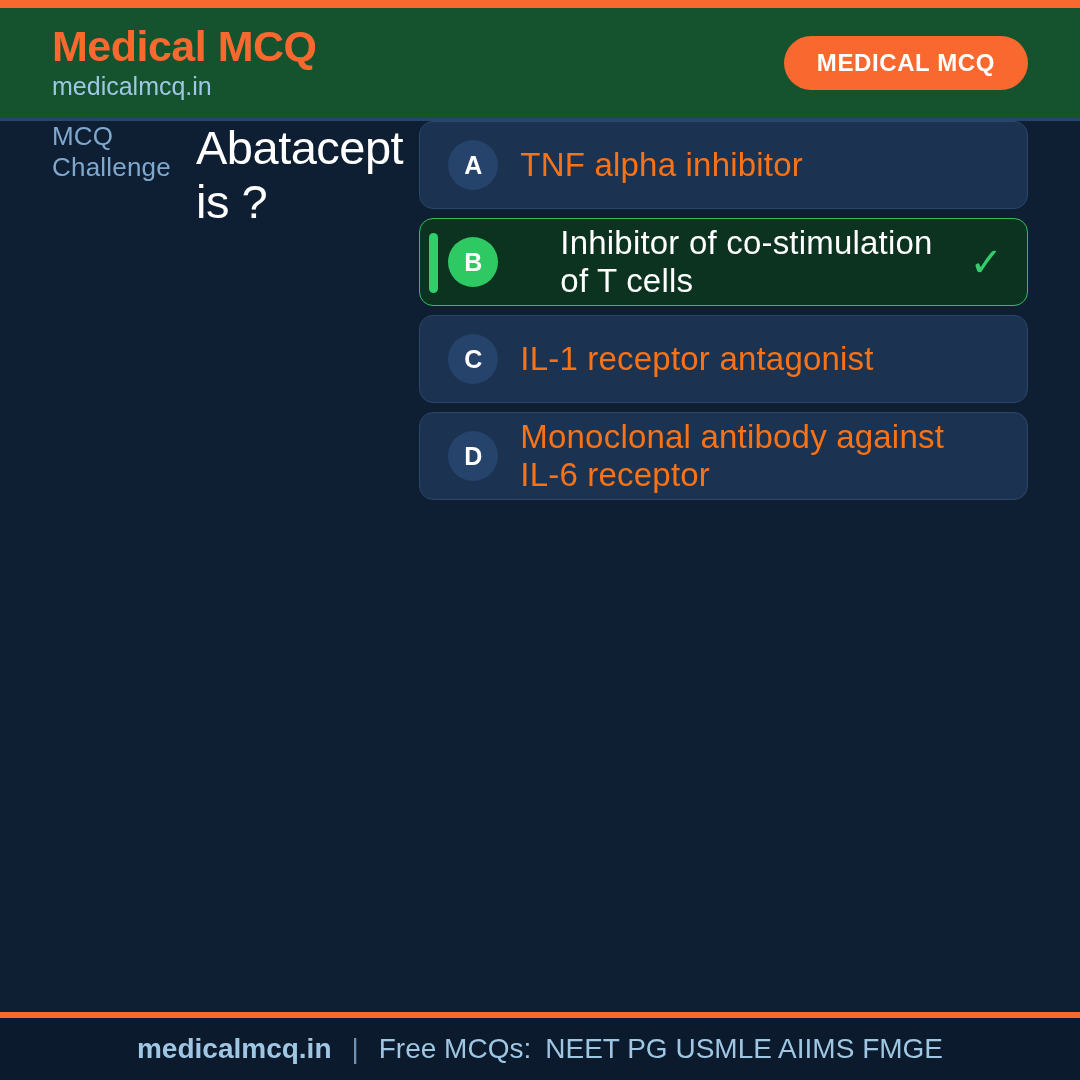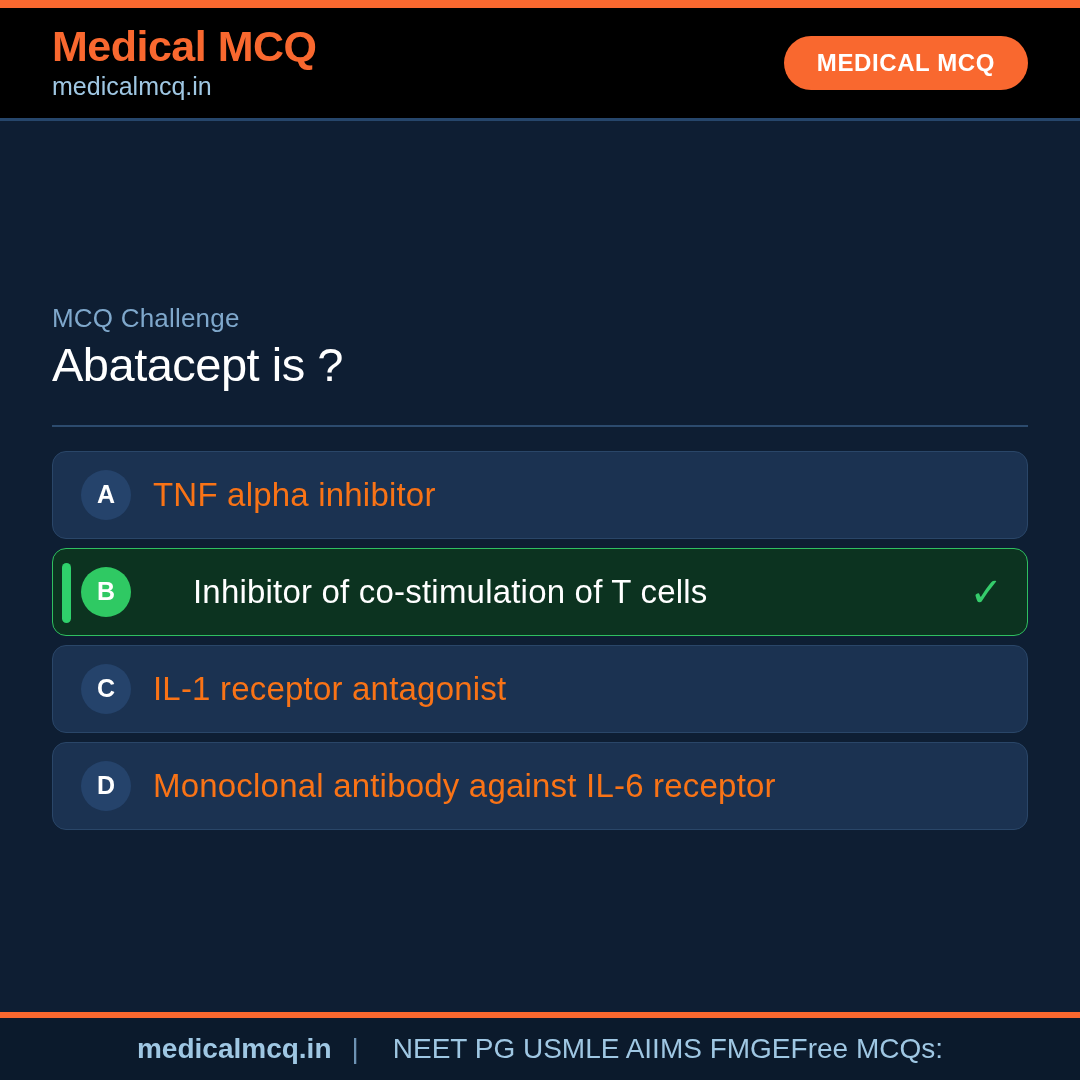--- a/index.html
+++ b/index.html
@@ -10,21 +10,21 @@
     overflow:hidden;
   }
   .page { position:relative; width:1080px; height:1080px; display:flex; flex-direction:column; }
 
   
   .top-stripe { height:8px; width:100%; background:#F9682F; flex:0 0 8px; }
 
   
   .header {
     flex:0 0 113px;
-    background:#000000;
+    background:#14532d;
     border-bottom:3px solid #26466B;
     display:flex; align-items:center; justify-content:space-between;
     padding:0 52px;
   }
   .brand { display:flex; flex-direction:column; justify-content:center; }
   .brand-title {
     font-size:43px; font-weight:bold; color:#F9682F;
     letter-spacing:-0.5px; line-height:1.05;
   }
   .brand-sub {
@@ -32,21 +32,21 @@
   }
   .badge {
     background:#F9682F; color:#FFFFFF;
     font-size:24px; font-weight:bold; letter-spacing:0.6px;
     padding:13px 33px; border-radius:30px; white-space:nowrap;
   }
 
   
   .main {
     flex:1 1 auto;
-    display:flex; flex-direction:column; justify-content:center;
+    display:flex; flex-direction:row; justify-content:center;
     padding:0 52px;
   }
   .eyebrow {
     font-size:26px; color:#7FA8CC; margin-bottom:4px; letter-spacing:0.2px;
   }
   .question {
     font-size:47px; font-weight:normal; color:#FFFFFF; letter-spacing:-0.5px;
     line-height:1.15;
   }
   .divider { height:2px; background:#2C4B6E; margin:32px 0 24px 0; }
@@ -152,17 +152,17 @@
         <div class="tick"></div>
       </div>
 
     </div>
   </div>
 
   <div class="foot-stripe"></div>
   <div class="footer">
     <span class="footer-text footer-site">medicalmcq.in</span>
     <span class="footer-text footer-sep">|</span>
+    <span class="footer-text">Free MCQs:</span>
     <span class="footer-text footer-exam">NEET PG  USMLE  AIIMS  FMGE</span>
-    <span class="footer-text">Free MCQs:</span>
   </div>
 
 </div>
 
 </body></html>

